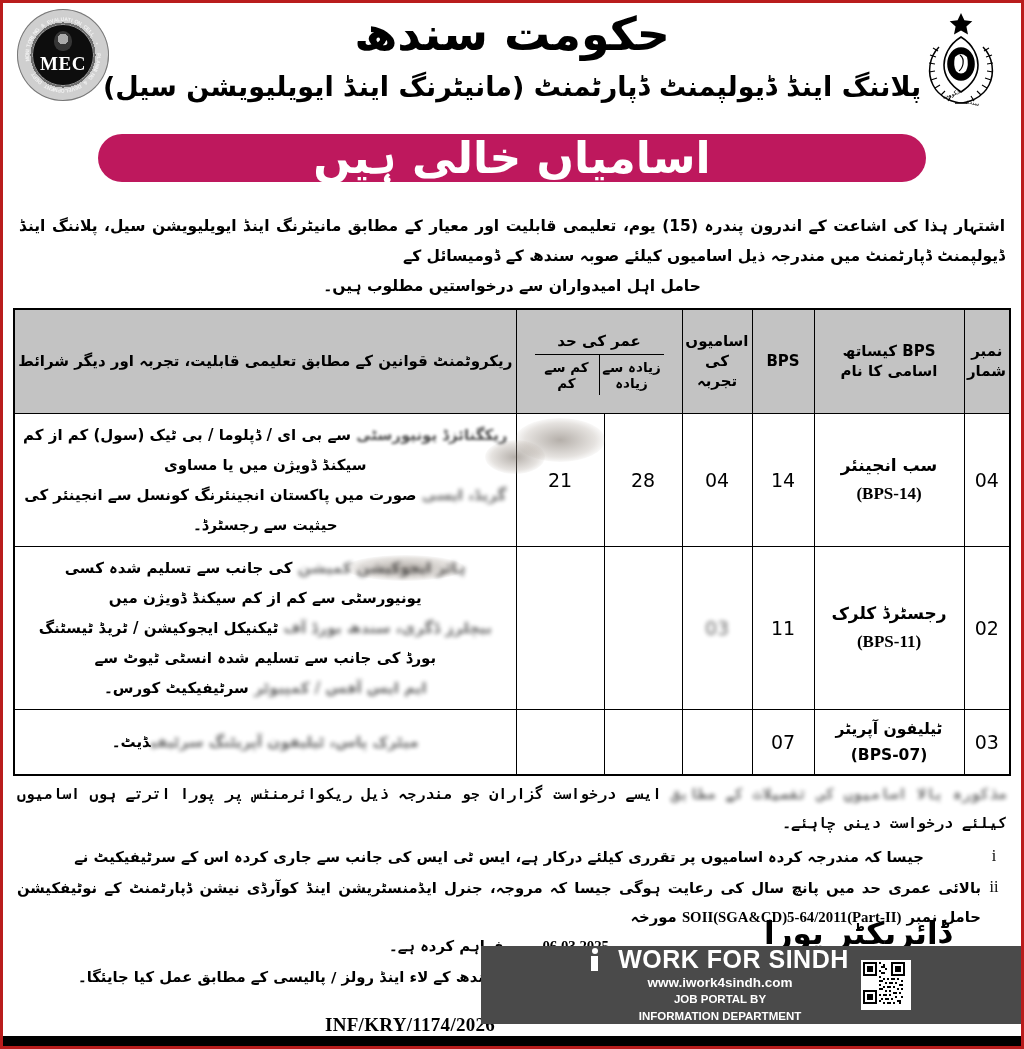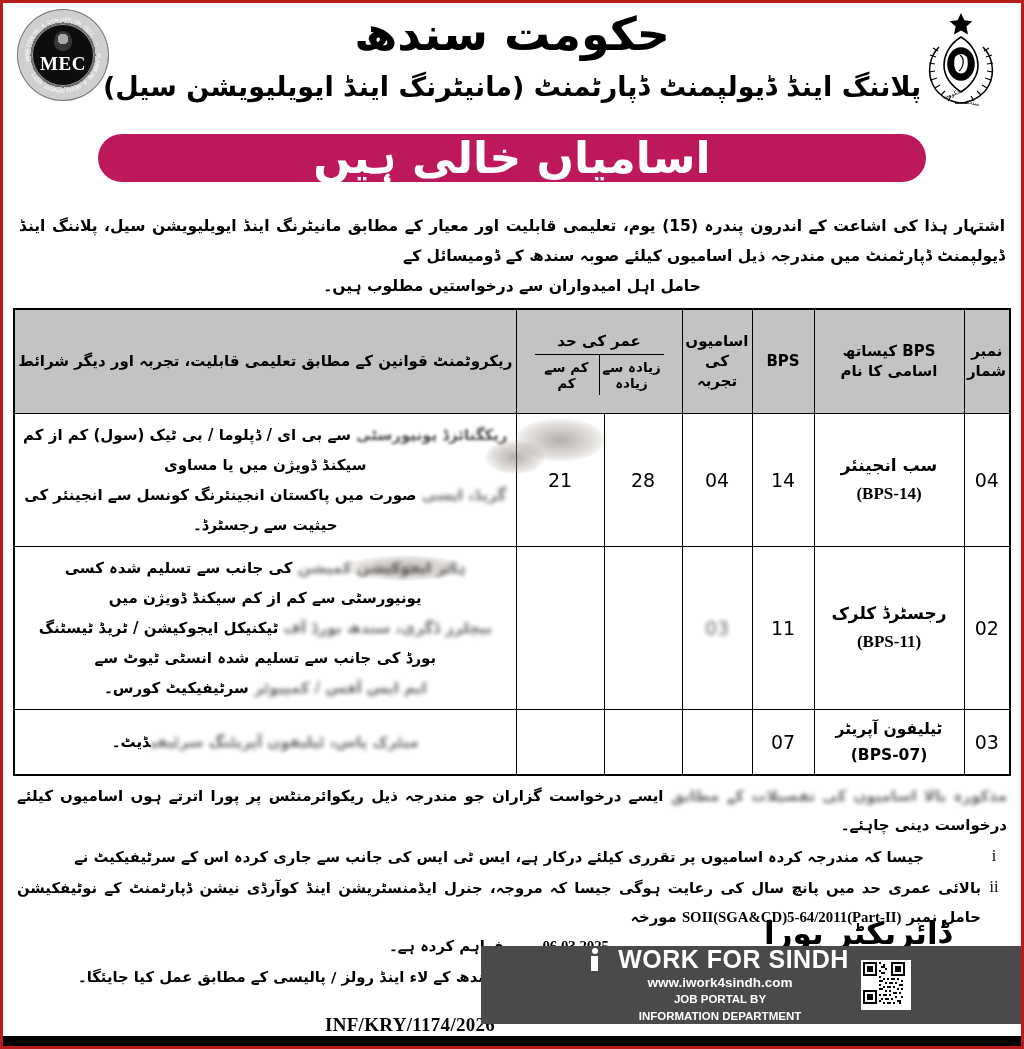--- a/index.html
+++ b/index.html
@@ -140,20 +140,21 @@
   .blur-text2{filter:blur(2.2px);opacity:.6;}
 
   
   .conditions{
     direction:rtl;padding:6px 14px 0 14px;
     font-family:"DejaVu Sans", sans-serif;
   }
   .cond-lead{
     font-size:15px;font-weight:bold;line-height:1.9;text-align:justify;
     padding-bottom:2px;
+    font-family:Liberation Mono, monospace;
   }
   .cond-row{display:flex;align-items:flex-start;margin-top:2px;}
   .cond-rn{
     width:26px;flex:0 0 26px;text-align:center;
     font-family:"Liberation Serif", serif;font-size:16px;
     direction:ltr;padding-top:4px;
   }
   .cond-txt{
     flex:1;font-size:14.8px;line-height:1.95;text-align:justify;font-weight:bold;
   }

